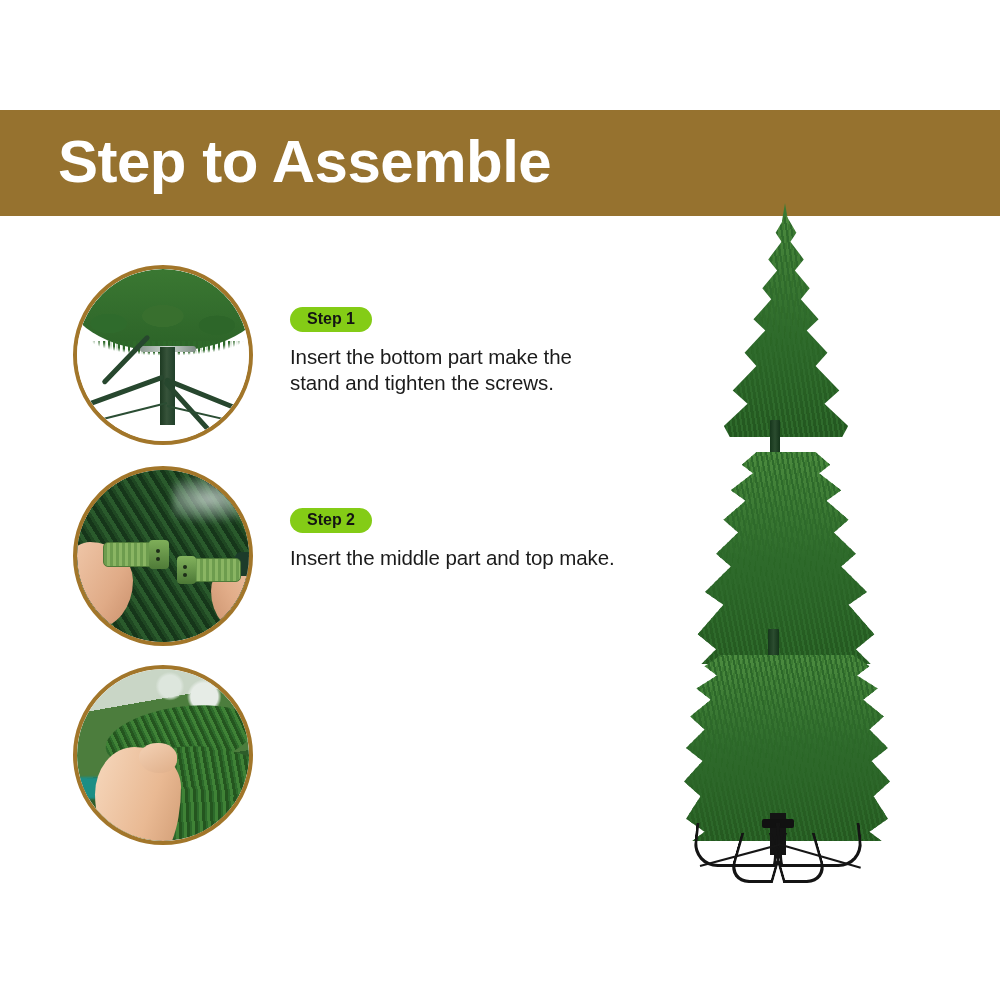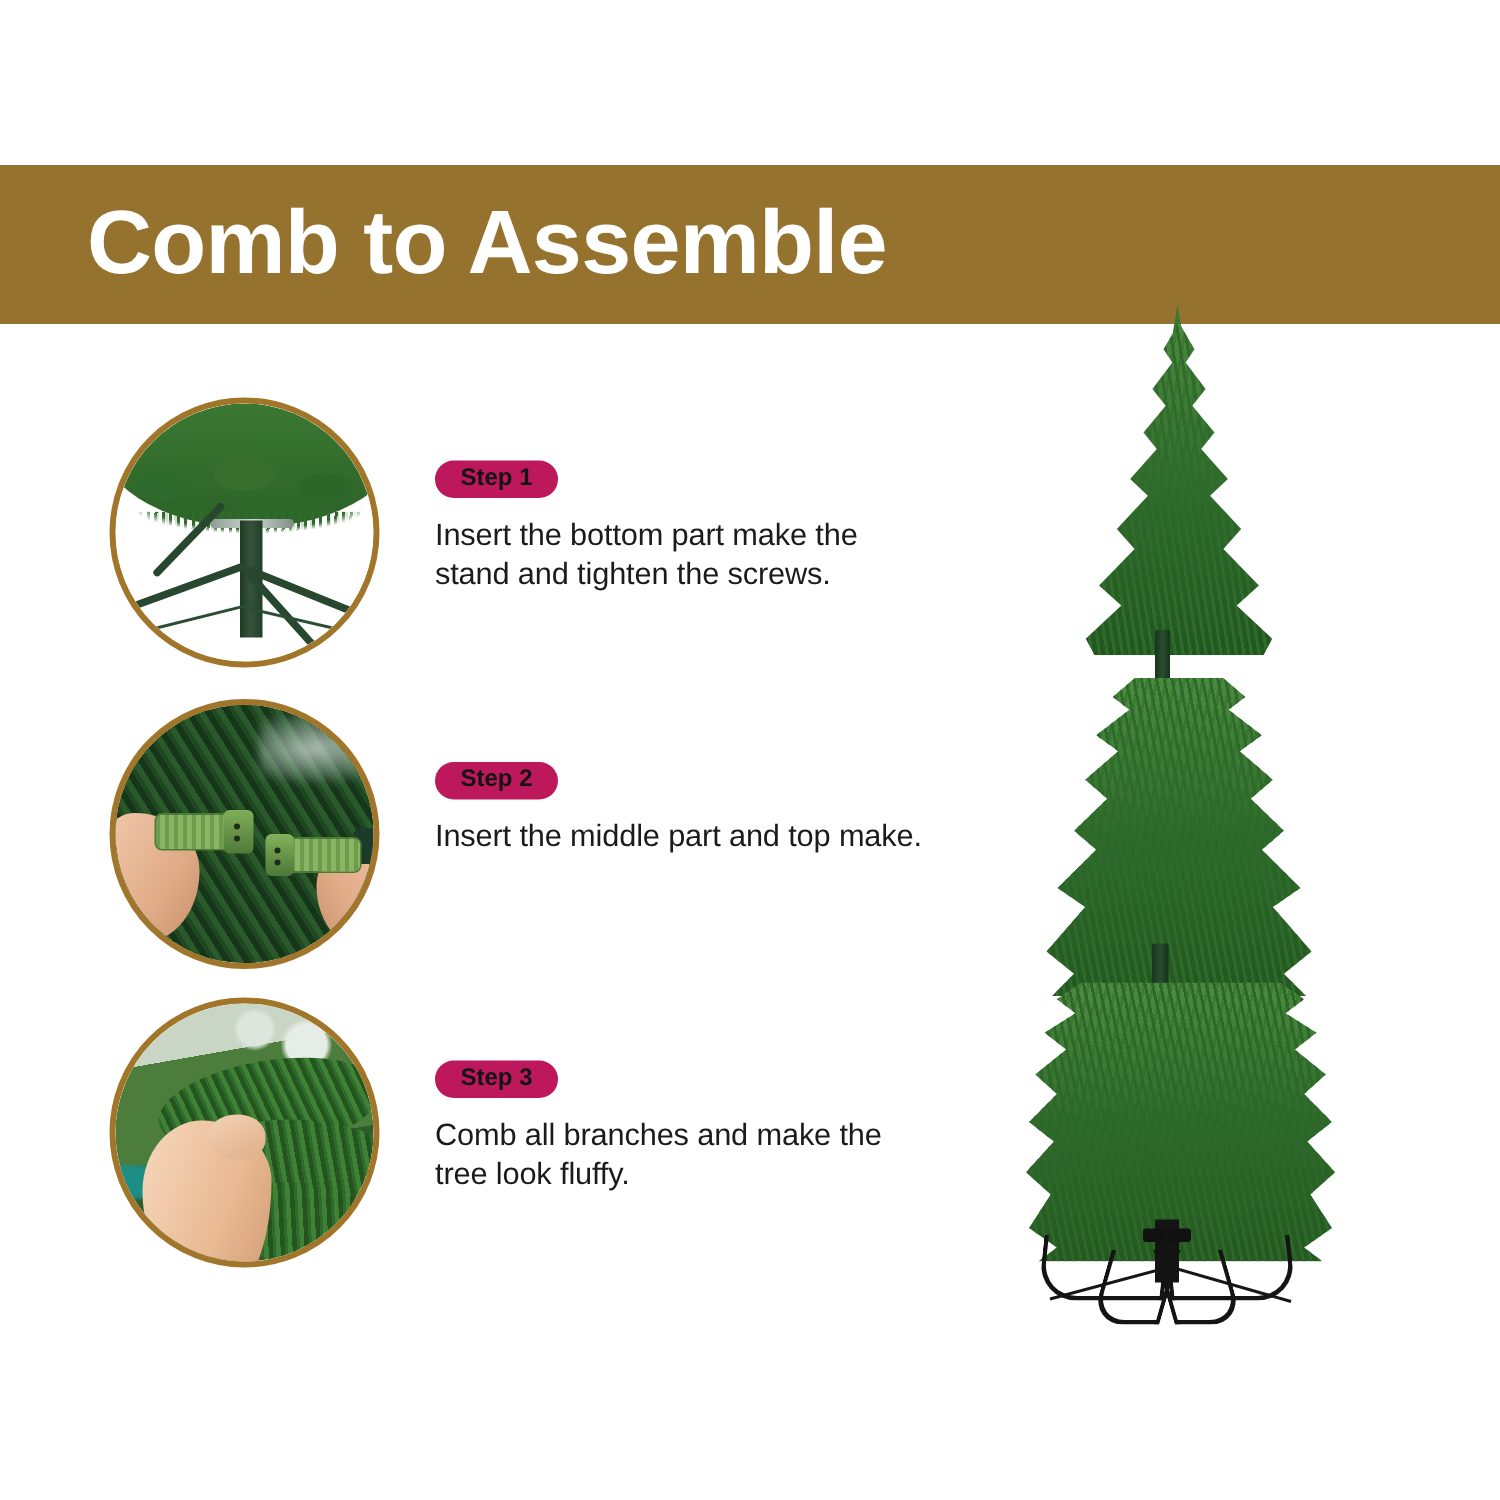--- a/index.html
+++ b/index.html
@@ -32,21 +32,21 @@
   .thumb {
     position: absolute; left: 73px; top: 0;
     width: 180px; height: 180px; border-radius: 50%;
     border: 4px solid #a2762a; overflow: hidden; background: #fff;
   }
   .thumb-inner { position: absolute; inset: 0; overflow: hidden; border-radius: 50%; }
 
   .step-text-block { position: absolute; left: 290px; top: 42px; width: 330px; }
 
   .badge {
-    display: inline-block; background: #be185d; color: #141414;
+    display: inline-block; background: #84cc16; color: #141414;
     border-radius: 13px; padding: 3px 17px 4px 17px;
     font-size: 16px; font-weight: 600; line-height: 1.1;
     font-family: "Liberation Sans", sans-serif;
   }
   .step-desc {
     margin-top: 12px; color: #1b1b1b; font-size: 20.5px;
     line-height: 1.28; font-weight: 400; letter-spacing: -0.1px;
     font-family: "Liberation Sans", sans-serif;
   }
 
@@ -220,21 +220,21 @@
   .st-hub { position: absolute; left: 84px; top: 6px; width: 32px; height: 9px; background: #111; border-radius: 2px; }
   .st-leg { position: absolute; border: 3px solid #141414; border-top: none; background: none; }
   .st-wire { position: absolute; height: 2px; background: #161616; transform-origin: left center; }
 </style>
 </head>
 <body>
 
 <div id="page">
 
   <div id="banner">
-    <div id="banner-title">Comb to Assemble</div>
+    <div id="banner-title">Step to Assemble</div>
   </div>
 
   <div class="step-row r1">
     <div class="thumb">
       <div class="thumb-inner">
         <div class="p1-bg"></div>
         <div class="p1-foliage"></div>
         <div class="p1-fringe"></div>
         <div class="p1-collar"></div>
         <div class="p1-pole"></div>
@@ -281,24 +281,20 @@
       <div class="thumb-inner">
         <div class="p3-bg"></div>
         <div class="p3-teal"></div>
         <div class="p3-branch" style="left:28px;top:38px;width:150px;height:60px;transform:rotate(-9deg);"></div>
         <div class="p3-branch" style="left:58px;top:78px;width:142px;height:62px;transform:rotate(6deg);"></div>
         <div class="p3-branch" style="left:70px;top:122px;width:126px;height:58px;transform:rotate(13deg);"></div>
         <div class="p3-hand"></div>
         <div class="p3-thumb-f"></div>
       </div>
     </div>
-    <div class="step-text-block">
-      <div class="badge">Step 3</div>
-      <div class="step-desc">Comb all branches and make the tree look fluffy.</div>
-    </div>
   </div>
 
   <div id="tree">
     <div class="tree-sec sec-top-tip"></div>
     <div class="tree-sec sec-top"></div>
     <div class="connector conn-1"></div>
     <div class="tree-sec sec-mid"></div>
     <div class="connector conn-2"></div>
     <div class="tree-sec sec-bot"></div>
 

